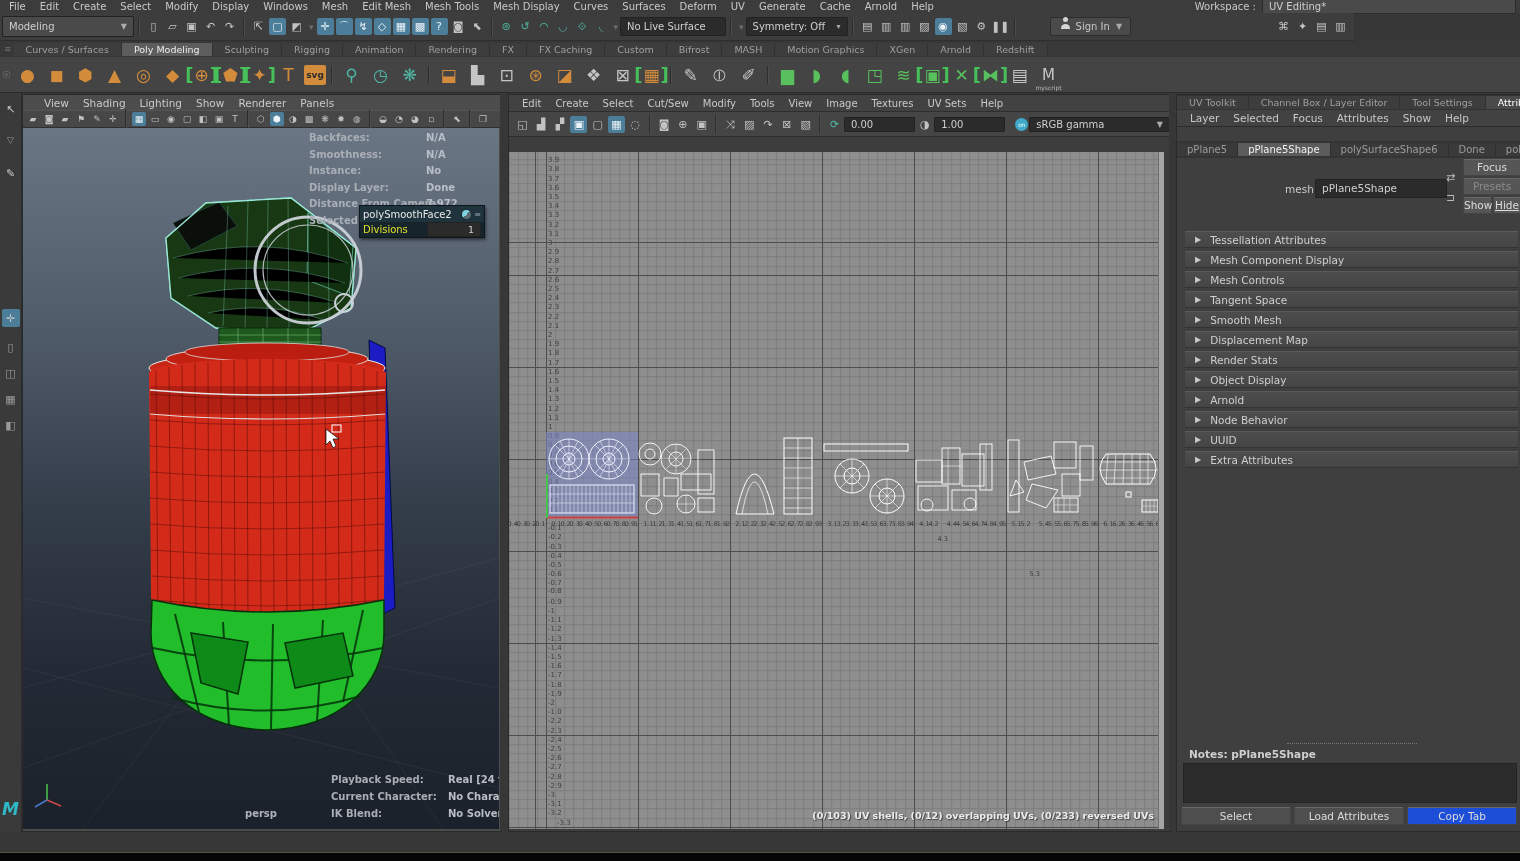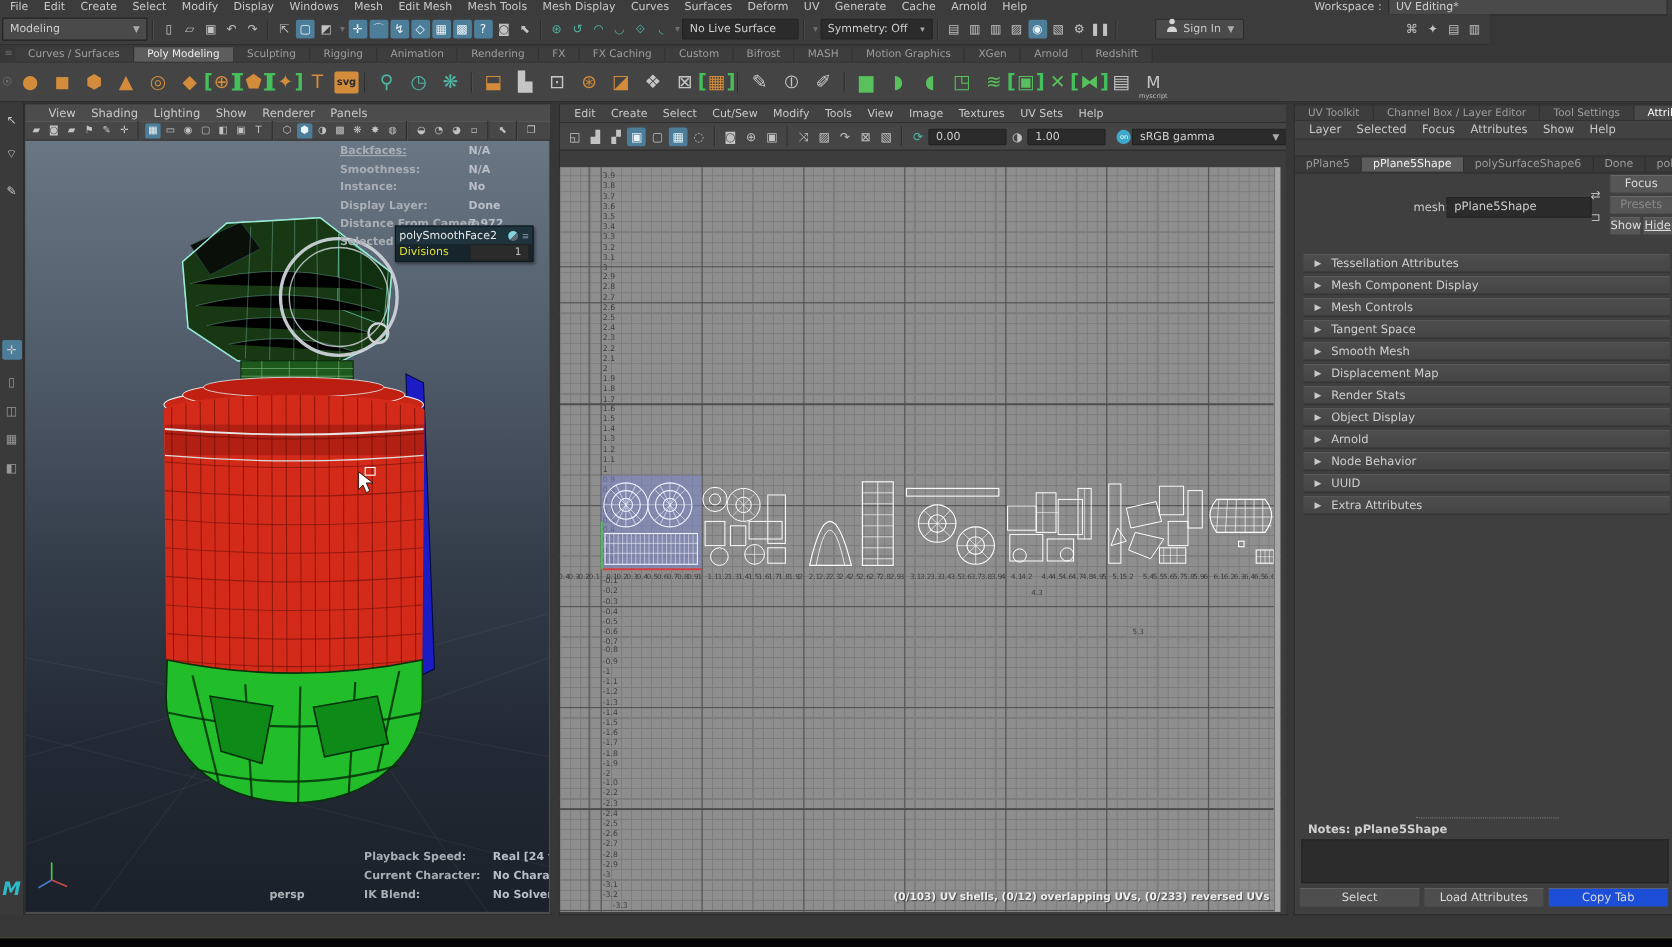--- a/index.html
+++ b/index.html
@@ -386,21 +386,21 @@
           <line x1="24" y1="672" x2="12" y2="679" stroke="#4978c9"></line>
         </g>
 
         <g>
           <polygon points="303,301 303,317 307,313 310,320 313,318 310,311 316,311" fill="#ffffff" stroke="#000" stroke-width="0.7"></polygon>
           <rect x="309" y="297" width="9" height="7" fill="none" stroke="#fff" stroke-width="1"></rect>
         </g>
       </svg>
 
       <div id="hudtop">
-          <div class="hudrow" style="left: 286px; top: 4px; text-decoration: underline;"><span>Backfaces:</span><span class="v">N/A</span></div>
+          <div class="hudrow" style="left: 286px; top: 4px;"><span>Backfaces:</span><span class="v">N/A</span></div>
           <div class="hudrow" style="left: 286px; top: 20.5px;"><span>Smoothness:</span><span class="v">N/A</span></div>
           <div class="hudrow" style="left: 286px; top: 37px;"><span>Instance:</span><span class="v">No</span></div>
           <div class="hudrow" style="left: 286px; top: 53.5px;"><span>Display Layer:</span><span class="v">Done</span></div>
           <div class="hudrow" style="left: 286px; top: 70px;"><span>Distance From Camera:</span><span class="v">7.972</span></div>
           <div class="hudrow" style="left: 286px; top: 86.5px;"><span>Selected Objects:</span><span class="v"></span></div>
         </div>
 
       <div class="abs" style="left:336px;top:77px;width:124px;background:#1f333d;border:1px solid #0d171c;box-shadow:1px 2px 3px rgba(0,0,0,.5);">
         <div class="row" style="height:16px;padding:0 3px;justify-content:space-between;">
           <span style="font-size:10px;color:#e8e8e8;">polySmoothFace2</span>

